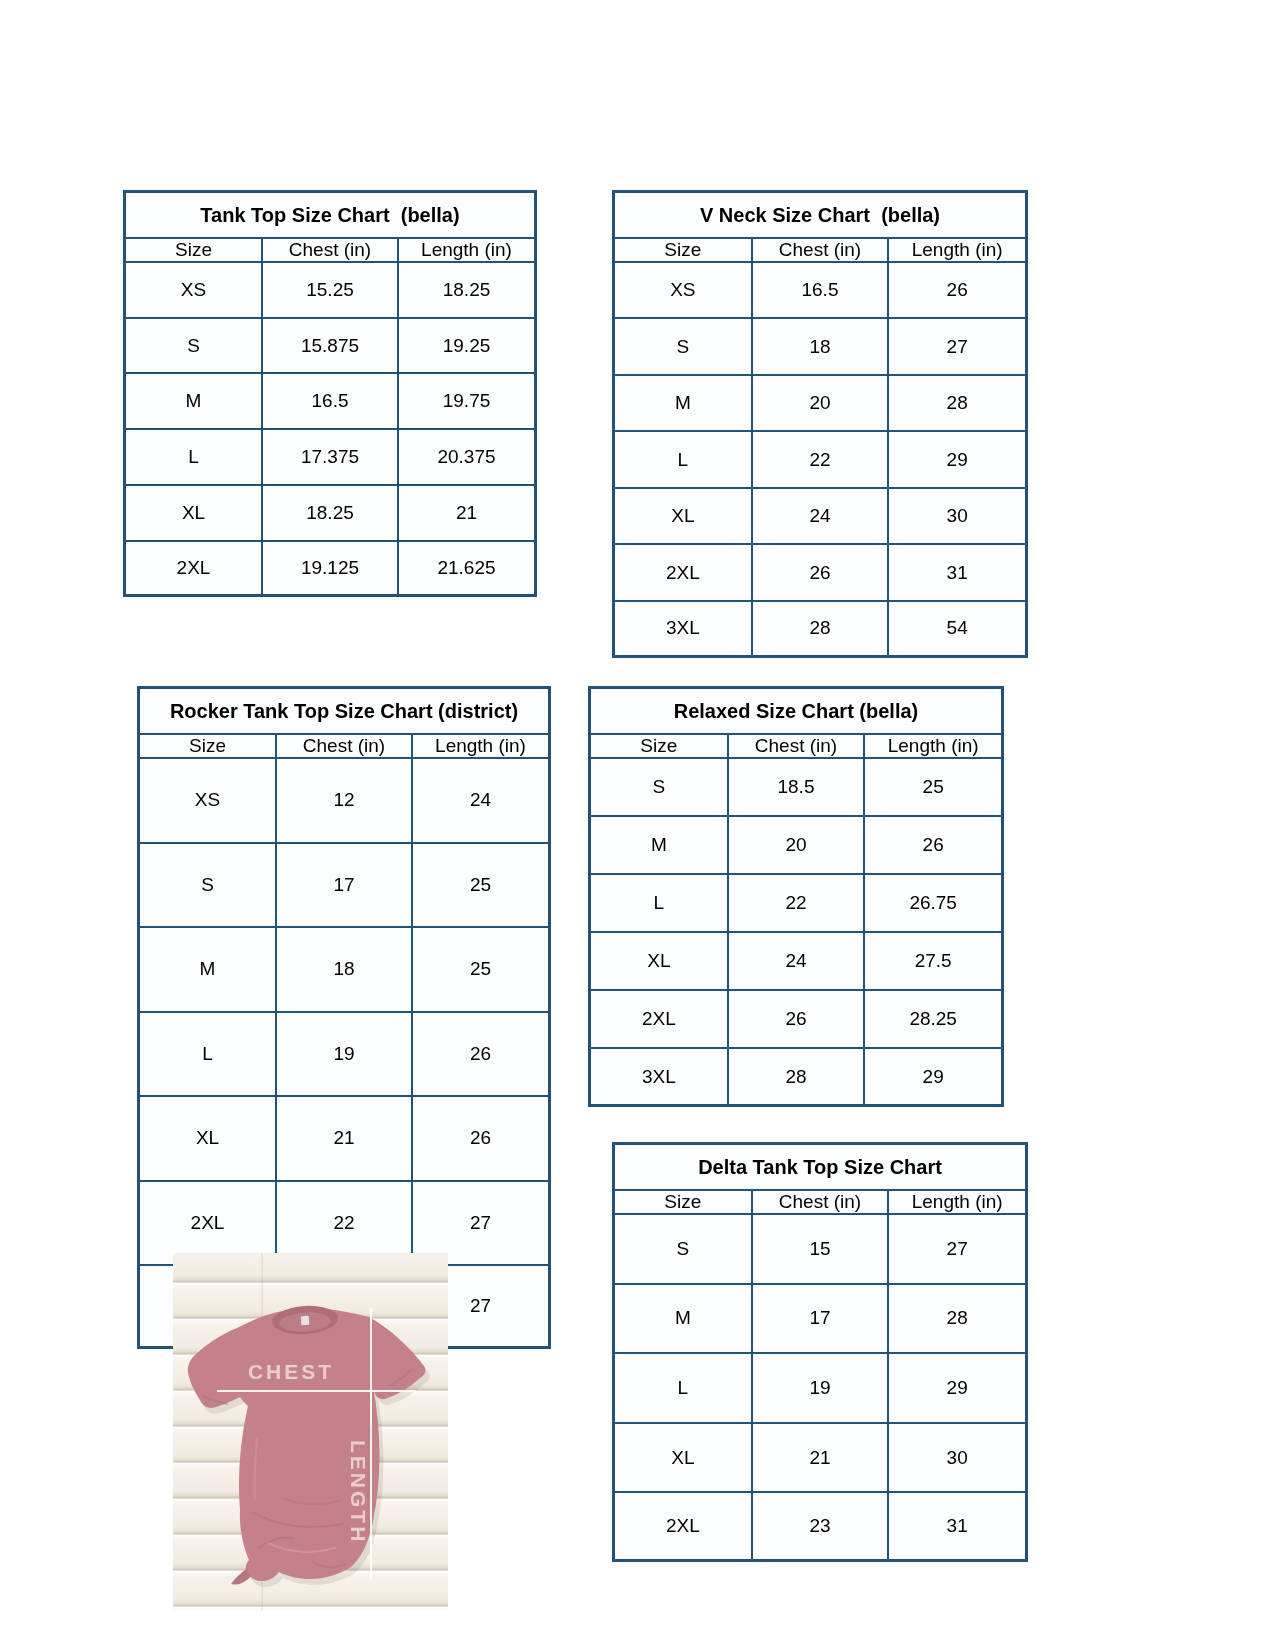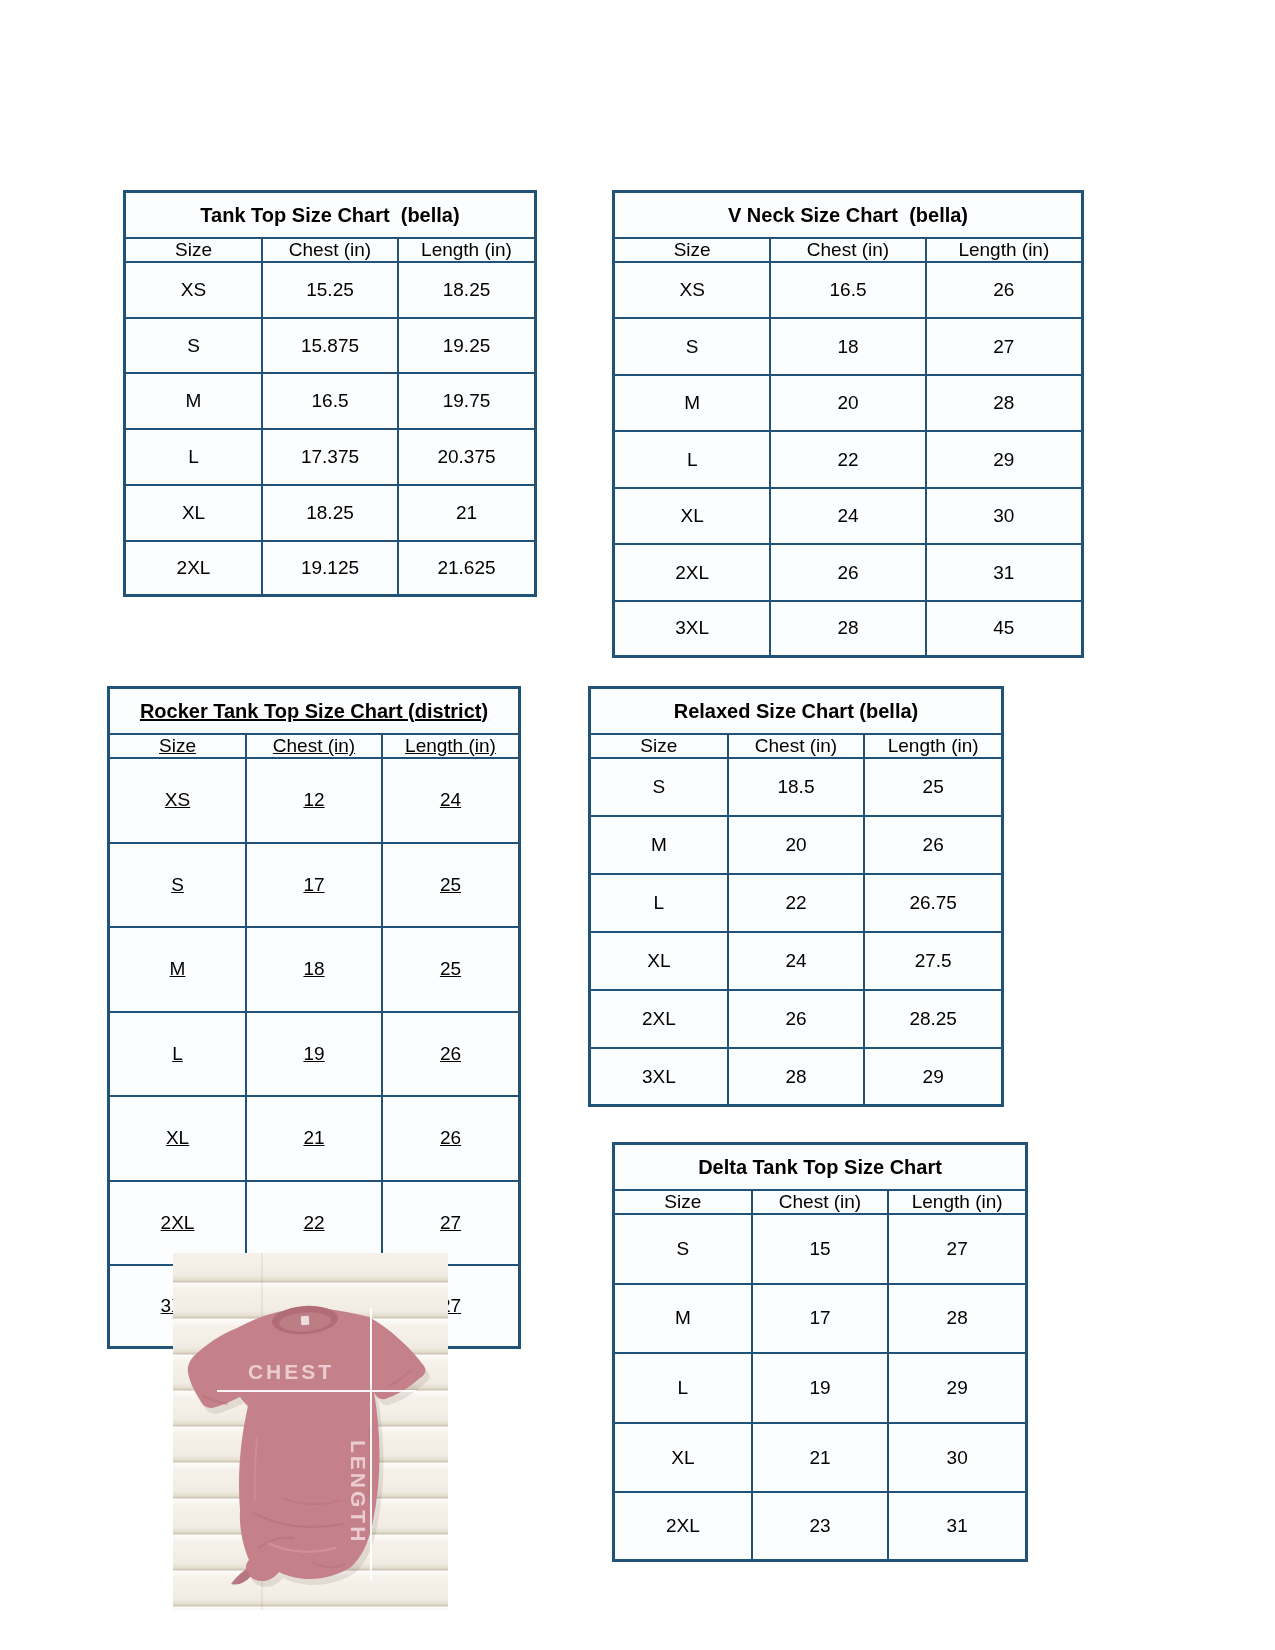--- a/index.html
+++ b/index.html
@@ -41,22 +41,22 @@
     table-layout:fixed;
   }
   .tbl th,.tbl td{
     border:2px solid var(--border);
     text-align:center;vertical-align:middle;
     font-size:19px;font-weight:400;
     background:var(--cellbg);
     padding:0;
   }
   #tbl-tank   {left:123px;top:190px;width:414px;height:407px;}
-  #tbl-vneck  {left:612px;top:190px;width:472px;height:468px;}
-  #tbl-rocker {left:107px;top:686px;width:414px;height:663px;text-decoration:underline;}
+  #tbl-vneck  {left:612px;top:190px;width:416px;height:468px;}
+  #tbl-rocker {left:137px;top:686px;width:414px;height:663px;}
   #tbl-relaxed{left:588px;top:686px;width:416px;height:421px;}
   #tbl-delta  {left:612px;top:1142px;width:416px;height:420px;}
 
   .photo{
     position:absolute;
     left:173px;top:1253px;width:275px;height:357px;
     background-color:#f4f0e9;
     background-image:
       repeating-linear-gradient(90deg,
         rgba(125,108,86,0.00) 0px, rgba(125,108,86,0.00) 88px,
@@ -154,21 +154,21 @@
           <td>30</td>
         </tr>
         <tr>
           <td>2XL</td>
           <td>26</td>
           <td>31</td>
         </tr>
         <tr>
           <td>3XL</td>
           <td>28</td>
-          <td>45</td>
+          <td>54</td>
         </tr>
       </tbody>
     </table>
 </div>
 
 <div class="tbl" id="tbl-rocker">
   <div class="title">Rocker Tank Top Size Chart (district)</div>
   <table>
       <thead>
         <tr>

